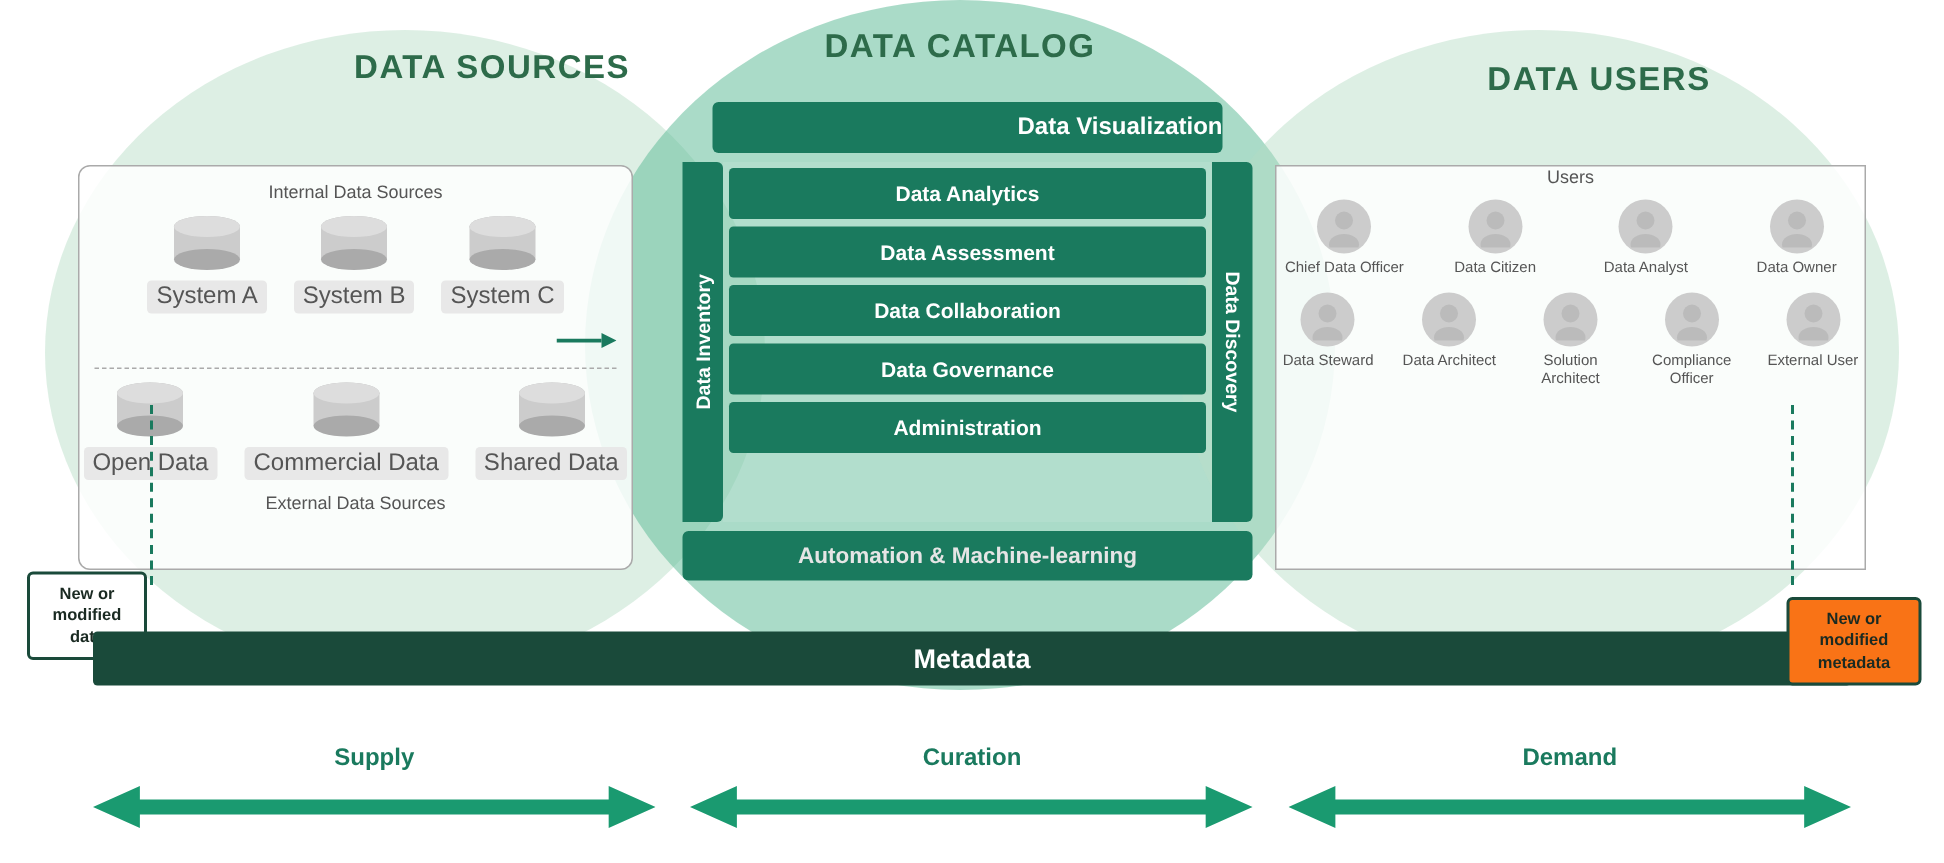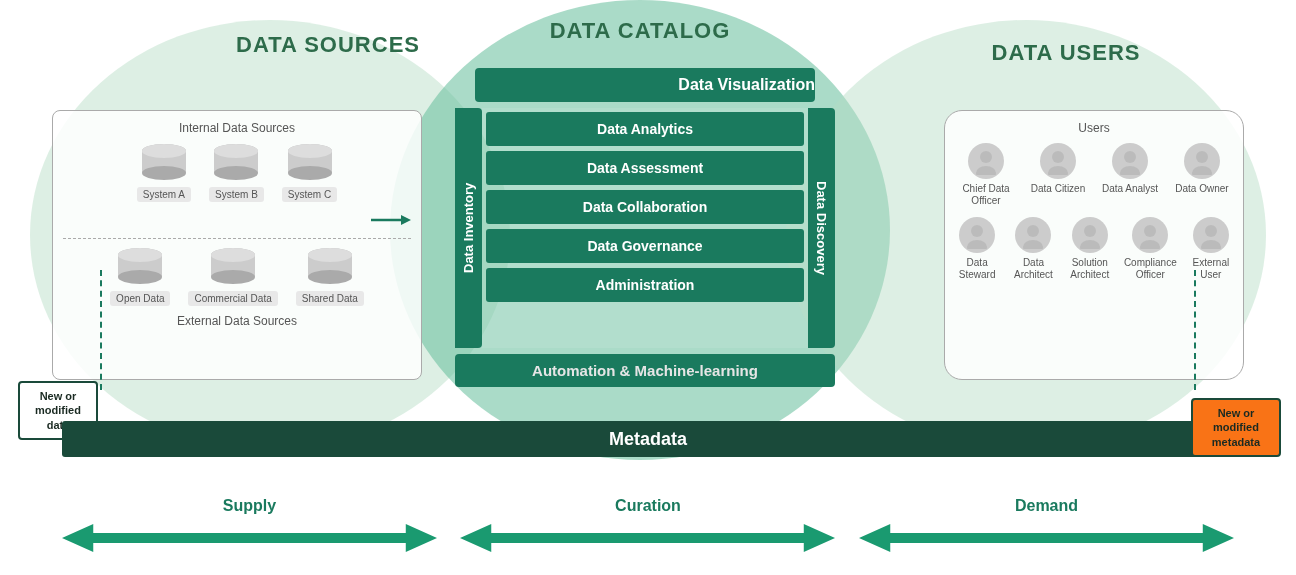--- a/index.html
+++ b/index.html
@@ -120,21 +120,21 @@
       align-items: center;
       gap: 4px;
     }
 
     .db-cylinder {
       width: 52px;
       height: 40px;
     }
 
     .system-label {
-      font-size: 10px;
+      font-size: 16px;
       color: #555;
       background: #e8e8e8;
       padding: 2px 6px;
       border-radius: 3px;
       white-space: nowrap;
     }
 
     .divider-line {
       border: none;
       border-top: 1.5px dashed #aaa;
@@ -235,26 +235,25 @@
       padding: 8px 0;
       border-radius: 4px;
       margin-top: 6px;
     }
 
     
     .data-users-box {
       position: absolute;
       top: 110px;
       right: 52px;
-      width: 300px;
+      width: 394px;
       height: 270px;
       border: 1.5px solid #aaa;
-      border-radius: 18px;
+      border-radius: 0;
       background: rgba(255,255,255,0.85);
-      padding: 10px;
     }
 
     .users-title {
       text-align: center;
       color: #555;
       font-size: 12px;
       margin-bottom: 8px;
     }
 
     .users-grid {

